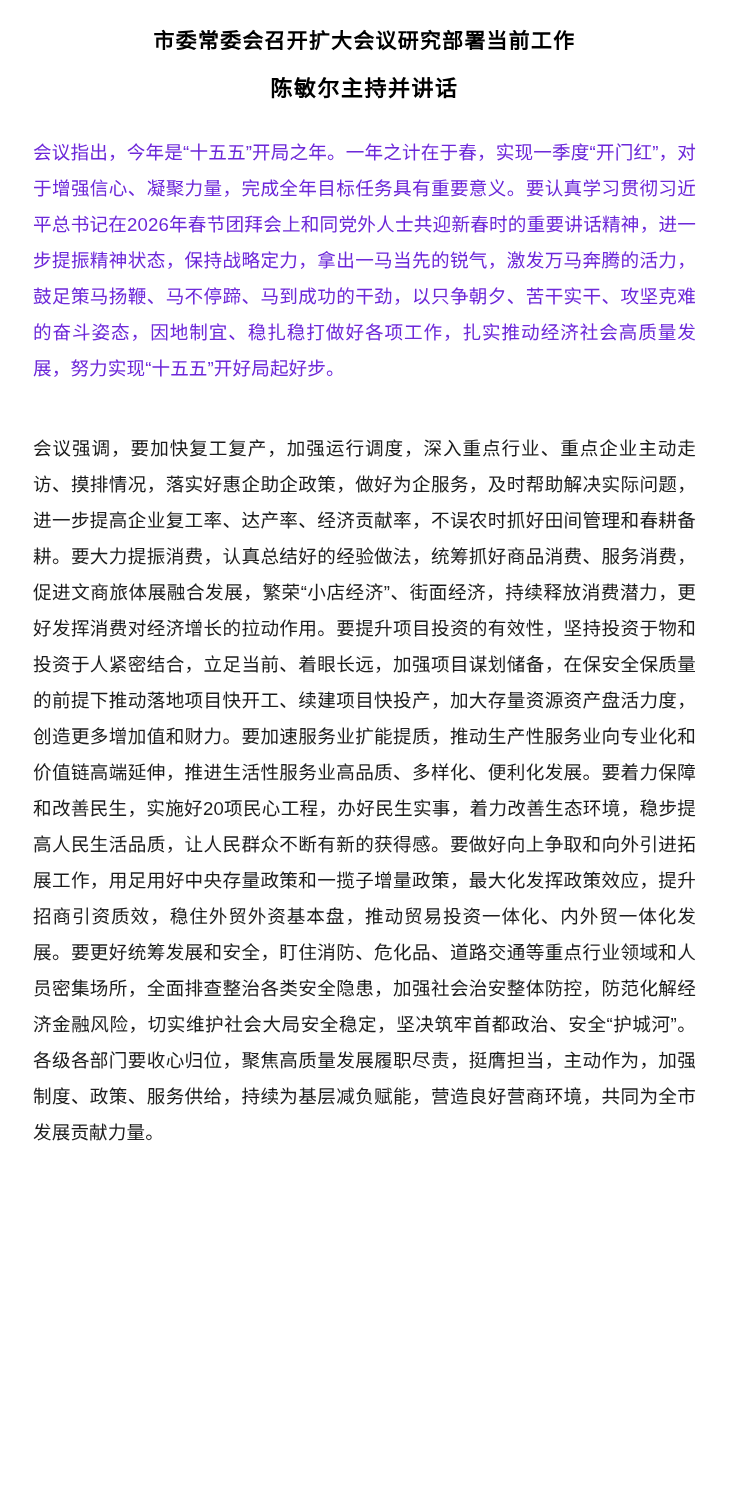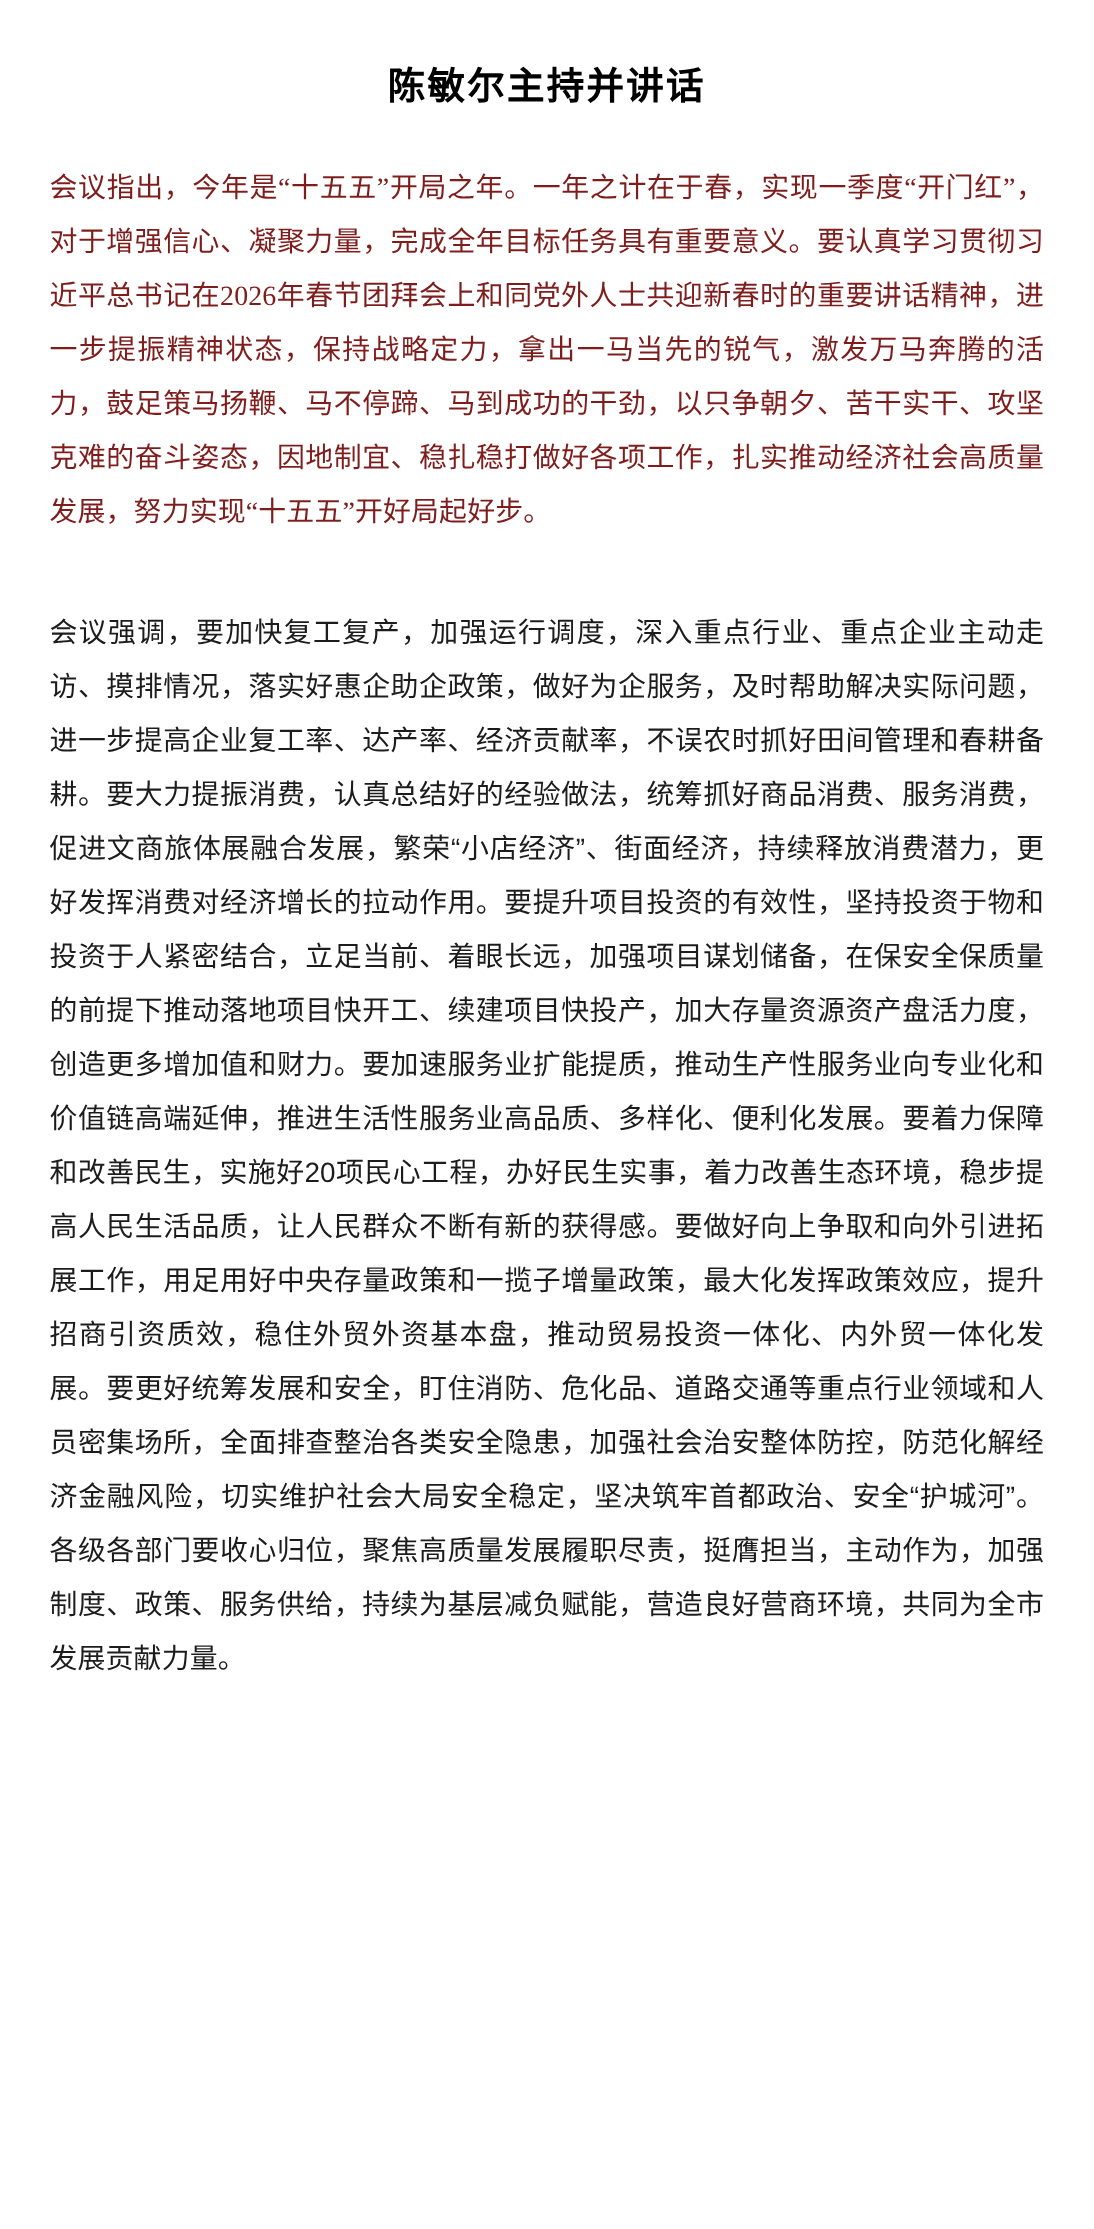--- a/index.html
+++ b/index.html
@@ -49,21 +49,21 @@
     margin: 0;
   }
   .main-title .line {
     display: block;
     white-space: pre;
   }
 
   .byline {
     font-family: "Liberation Serif", "DejaVu Serif", serif;
     font-weight: bold;
-    font-size: 25px;
+    font-size: 22px;
     line-height: 1.5;
     letter-spacing: 1.5px;
     color: #000000;
     margin: 14px 0 0 0;
   }
 
   
   .body-copy {
     margin-top: 30px;
     padding-bottom: 60px;
@@ -85,25 +85,26 @@
     margin-top: 44px;
   }
 </style>
 </head>
 <body style="background: rgb(255, 255, 255);">
 
 <article class="article">
 
   <header class="header">
 
+    <div class="shoulder-title" style="color: rgb(0, 0, 0);">市委常委会召开扩大会议研究部署当前工作</div>
 
 
     <div class="byline" style="color: rgb(0, 0, 0);">陈敏尔主持并讲话</div>
 
   </header>
 
   <section class="body-copy">
-    <p style="color: #7f1d1d; font-family: Liberation Serif, serif;">会议指出，今年是“十五五”开局之年。一年之计在于春，实现一季度“开门红”，对于增强信心、凝聚力量，完成全年目标任务具有重要意义。要认真学习贯彻习近平总书记在2026年春节团拜会上和同党外人士共迎新春时的重要讲话精神，进一步提振精神状态，保持战略定力，拿出一马当先的锐气，激发万马奔腾的活力，鼓足策马扬鞭、马不停蹄、马到成功的干劲，以只争朝夕、苦干实干、攻坚克难的奋斗姿态，因地制宜、稳扎稳打做好各项工作，扎实推动经济社会高质量发展，努力实现“十五五”开好局起好步。</p>
+    <p style="color: #6d28d9;">会议指出，今年是“十五五”开局之年。一年之计在于春，实现一季度“开门红”，对于增强信心、凝聚力量，完成全年目标任务具有重要意义。要认真学习贯彻习近平总书记在2026年春节团拜会上和同党外人士共迎新春时的重要讲话精神，进一步提振精神状态，保持战略定力，拿出一马当先的锐气，激发万马奔腾的活力，鼓足策马扬鞭、马不停蹄、马到成功的干劲，以只争朝夕、苦干实干、攻坚克难的奋斗姿态，因地制宜、稳扎稳打做好各项工作，扎实推动经济社会高质量发展，努力实现“十五五”开好局起好步。</p>
     <p style="color: rgb(28, 28, 28);">会议强调，要加快复工复产，加强运行调度，深入重点行业、重点企业主动走访、摸排情况，落实好惠企助企政策，做好为企服务，及时帮助解决实际问题，进一步提高企业复工率、达产率、经济贡献率，不误农时抓好田间管理和春耕备耕。要大力提振消费，认真总结好的经验做法，统筹抓好商品消费、服务消费，促进文商旅体展融合发展，繁荣“小店经济”、街面经济，持续释放消费潜力，更好发挥消费对经济增长的拉动作用。要提升项目投资的有效性，坚持投资于物和投资于人紧密结合，立足当前、着眼长远，加强项目谋划储备，在保安全保质量的前提下推动落地项目快开工、续建项目快投产，加大存量资源资产盘活力度，创造更多增加值和财力。要加速服务业扩能提质，推动生产性服务业向专业化和价值链高端延伸，推进生活性服务业高品质、多样化、便利化发展。要着力保障和改善民生，实施好20项民心工程，办好民生实事，着力改善生态环境，稳步提高人民生活品质，让人民群众不断有新的获得感。要做好向上争取和向外引进拓展工作，用足用好中央存量政策和一揽子增量政策，最大化发挥政策效应，提升招商引资质效，稳住外贸外资基本盘，推动贸易投资一体化、内外贸一体化发展。要更好统筹发展和安全，盯住消防、危化品、道路交通等重点行业领域和人员密集场所，全面排查整治各类安全隐患，加强社会治安整体防控，防范化解经济金融风险，切实维护社会大局安全稳定，坚决筑牢首都政治、安全“护城河”。各级各部门要收心归位，聚焦高质量发展履职尽责，挺膺担当，主动作为，加强制度、政策、服务供给，持续为基层减负赋能，营造良好营商环境，共同为全市发展贡献力量。</p>
 
   </section>
 
 </article>
 
 </body></html>

